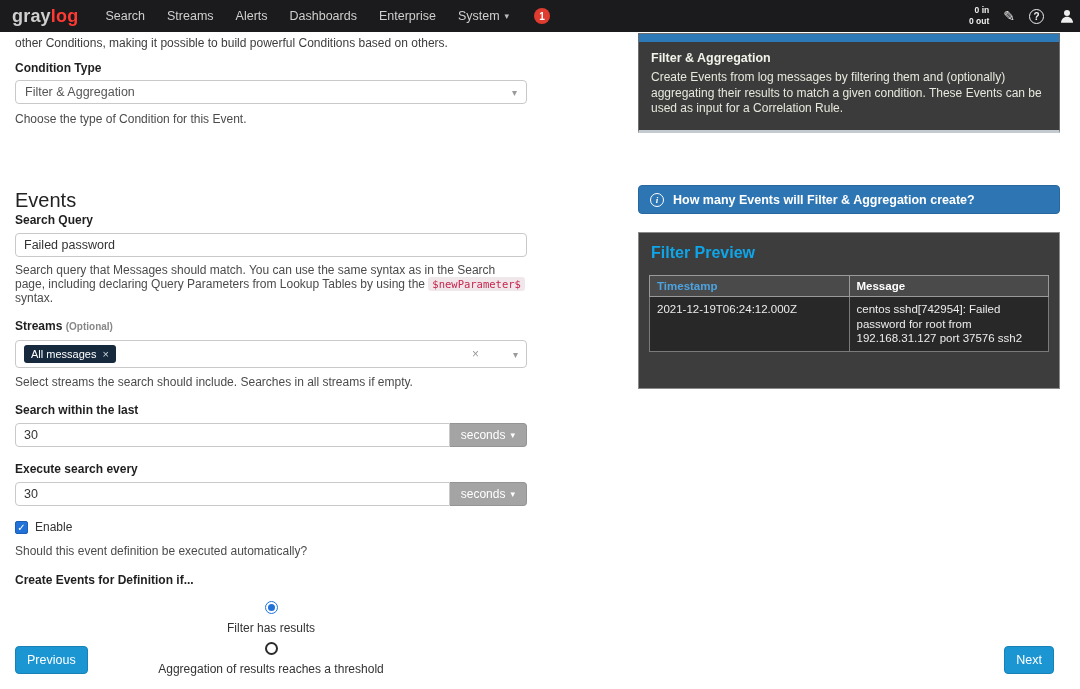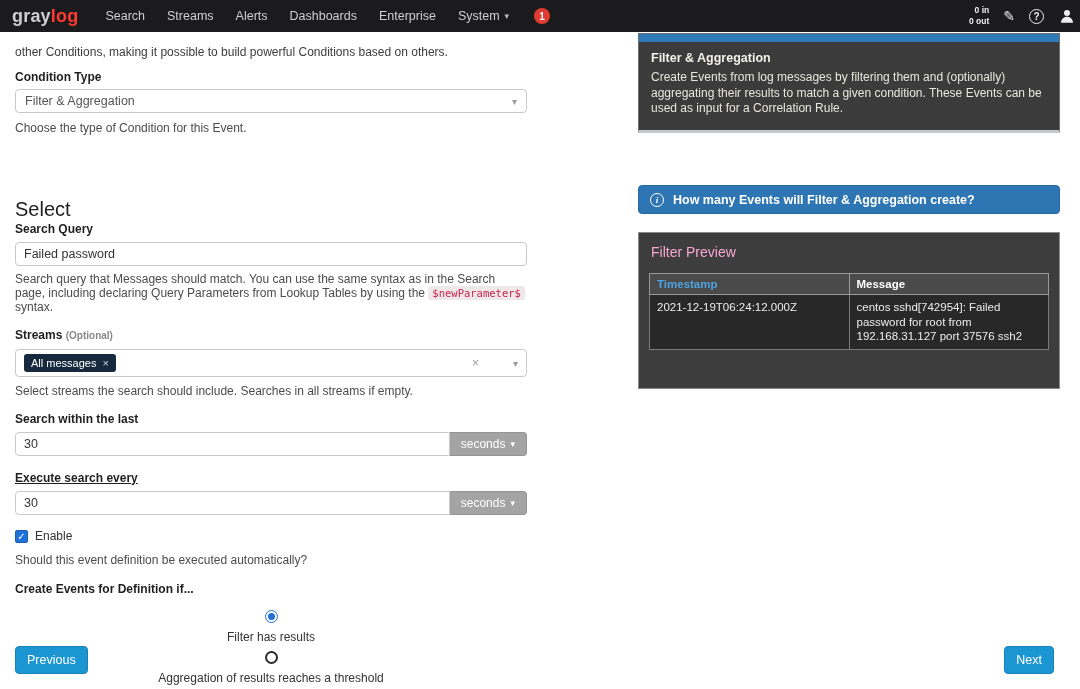--- a/index.html
+++ b/index.html
@@ -19,21 +19,21 @@
                font-size:10px; font-weight:bold; display:flex; align-items:center; justify-content:center;
                margin-left:14px; cursor:pointer; }
   .nav-right { margin-left:auto; display:flex; align-items:center; gap:14px; padding-right:4px; }
   .throughput { font-size:8.5px; line-height:1.25; text-align:right; color:#efefef; font-weight:bold; white-space:nowrap; }
   .nav-icon { color:#efefef; font-size:14px; cursor:pointer; display:flex; align-items:center; }
   .icon-circle { width:15px; height:15px; border:1.5px solid #efefef; border-radius:50%; font-size:10px;
                  font-weight:bold; display:flex; align-items:center; justify-content:center; }
   .user-svg { width:18px; height:18px; fill:#efefef; }
 
   
-  .left-col { position:absolute; left:15px; top:45px; width:512px; font-size:12px; color:#333; }
+  .left-col { position:absolute; left:15px; top:36px; width:512px; font-size:12px; color:#333; }
   .intro { color:#3c3c3c; line-height:14px; }
   .form-label { font-weight:bold; color:#1f1f1f; }
   .lbl-condition { margin-top:11px; }
   .help-text { color:#4b4b4b; font-size:12px; line-height:14px; }
 
   .select-box { margin-top:5px; height:24px; background:#fff; border:1px solid #c9c9c9; border-radius:4px;
                 display:flex; align-items:center; padding:0 9px; color:#555; cursor:pointer; }
   .select-box .sel-value { flex:1; font-size:12.5px; }
   .sel-caret { color:#9a9a9a; font-size:10px; }
 
@@ -61,21 +61,21 @@
   .streams-clear { color:#9a9a9a; font-size:12px; cursor:pointer; margin-right:10px; }
   .help-streams { margin-top:7px; }
 
   .lbl-within { margin-top:14px; }
   .input-group { margin-top:6px; display:flex; width:100%; }
   .input-group .text-input { flex:1; border-radius:4px 0 0 4px; }
   .unit-btn { background:#a4a4a4; border:1px solid #949494; border-left:none; border-radius:0 4px 4px 0;
               color:#fff; font-size:12px; padding:0 11px; display:flex; align-items:center; gap:5px; cursor:pointer; }
   .unit-caret { font-size:9px; }
 
-  .lbl-every { margin-top:15px;text-decoration:underline; }
+  .lbl-every { margin-top:15px; }
 
   .check-row { margin-top:14px; display:flex; align-items:center; gap:7px; cursor:pointer; }
   .checkbox { width:13px; height:13px; border-radius:2px; background:#2172d8; border:1px solid #1b5fb4;
               color:#fff; font-size:10px; line-height:12px; text-align:center; }
   .help-enable { margin-top:10px; }
 
   .lbl-create { margin-top:15px; }
   .radio-row { margin-top:14px; display:flex; align-items:center; gap:7px; cursor:pointer;flex-direction:column; }
   .radio-row + .radio-row { margin-top:7px; }
   .radio { width:13px; height:13px; border-radius:50%; background:#fff; position:relative; }
@@ -101,21 +101,21 @@
 
   .info-bar { margin-top:52px; height:29px; background:#2e76b3; border:1px solid #28689e; border-radius:4px;
               display:flex; align-items:center; gap:9px; padding:0 11px; color:#fff; font-weight:bold;
               font-size:12.5px; cursor:pointer; }
   .info-icon { width:14px; height:14px; border:1.5px solid #fff; border-radius:50%; font-size:9px;
                font-weight:bold; display:flex; align-items:center; justify-content:center; flex:none;
                font-family:"Liberation Serif", serif; font-style:italic; }
 
   .preview-panel { margin-top:18px; height:157px; background:#3d3d3d; border:1px solid #8a8a8a;
                    padding:9px 10px 12px; }
-  .preview-title { color:#f9a8d4; font-size:14px; margin:2px 0 13px 2px; }
+  .preview-title { color:#0ea5e9; font-size:16px; margin:2px 0 13px 2px;font-weight:bold; }
   .preview-table { width:100%; border-collapse:collapse; font-size:11.5px; table-layout:fixed; }
   .preview-table th { background:#4a4a4a; border:1px solid #9a9a9a; padding:4px 7px; text-align:left;
                       font-weight:bold; color:#fff; }
   .preview-table th.ts-col { color:#4da3e0; cursor:pointer; }
   .preview-table td { background:#282828; border:1px solid #7a7a7a; padding:5px 7px; color:#ececec;
                       vertical-align:top; line-height:14.5px; }
 </style>
 </head>
 <body>
 
@@ -169,21 +169,21 @@
 
     <div class="intro">other Conditions, making it possible to build powerful Conditions based on others.</div>
 
     <div class="form-label lbl-condition">Condition Type</div>
     <div class="select-box">
       <span class="sel-value">Filter &amp; Aggregation</span>
       <span class="sel-caret">▾</span>
     </div>
     <div class="help-text help-condition">Choose the type of Condition for this Event.</div>
 
-    <h2 class="section-title">Select</h2>
+    <h2 class="section-title">Events</h2>
 
     <div class="form-label lbl-query">Search Query</div>
     <div class="text-input-row">
       <input class="text-input" type="text" value="Failed password" style="">
     </div>
     <div class="help-text help-query"><span>Search query that Messages should match. You can use the same syntax as in the Search page, including declaring Query Parameters from Lookup Tables by using the </span><code class="param">$newParameter$</code><span> syntax.</span></div>
 
     <div class="form-label lbl-streams">
       <span>Streams</span>
       <span class="optional">(Optional)</span>

